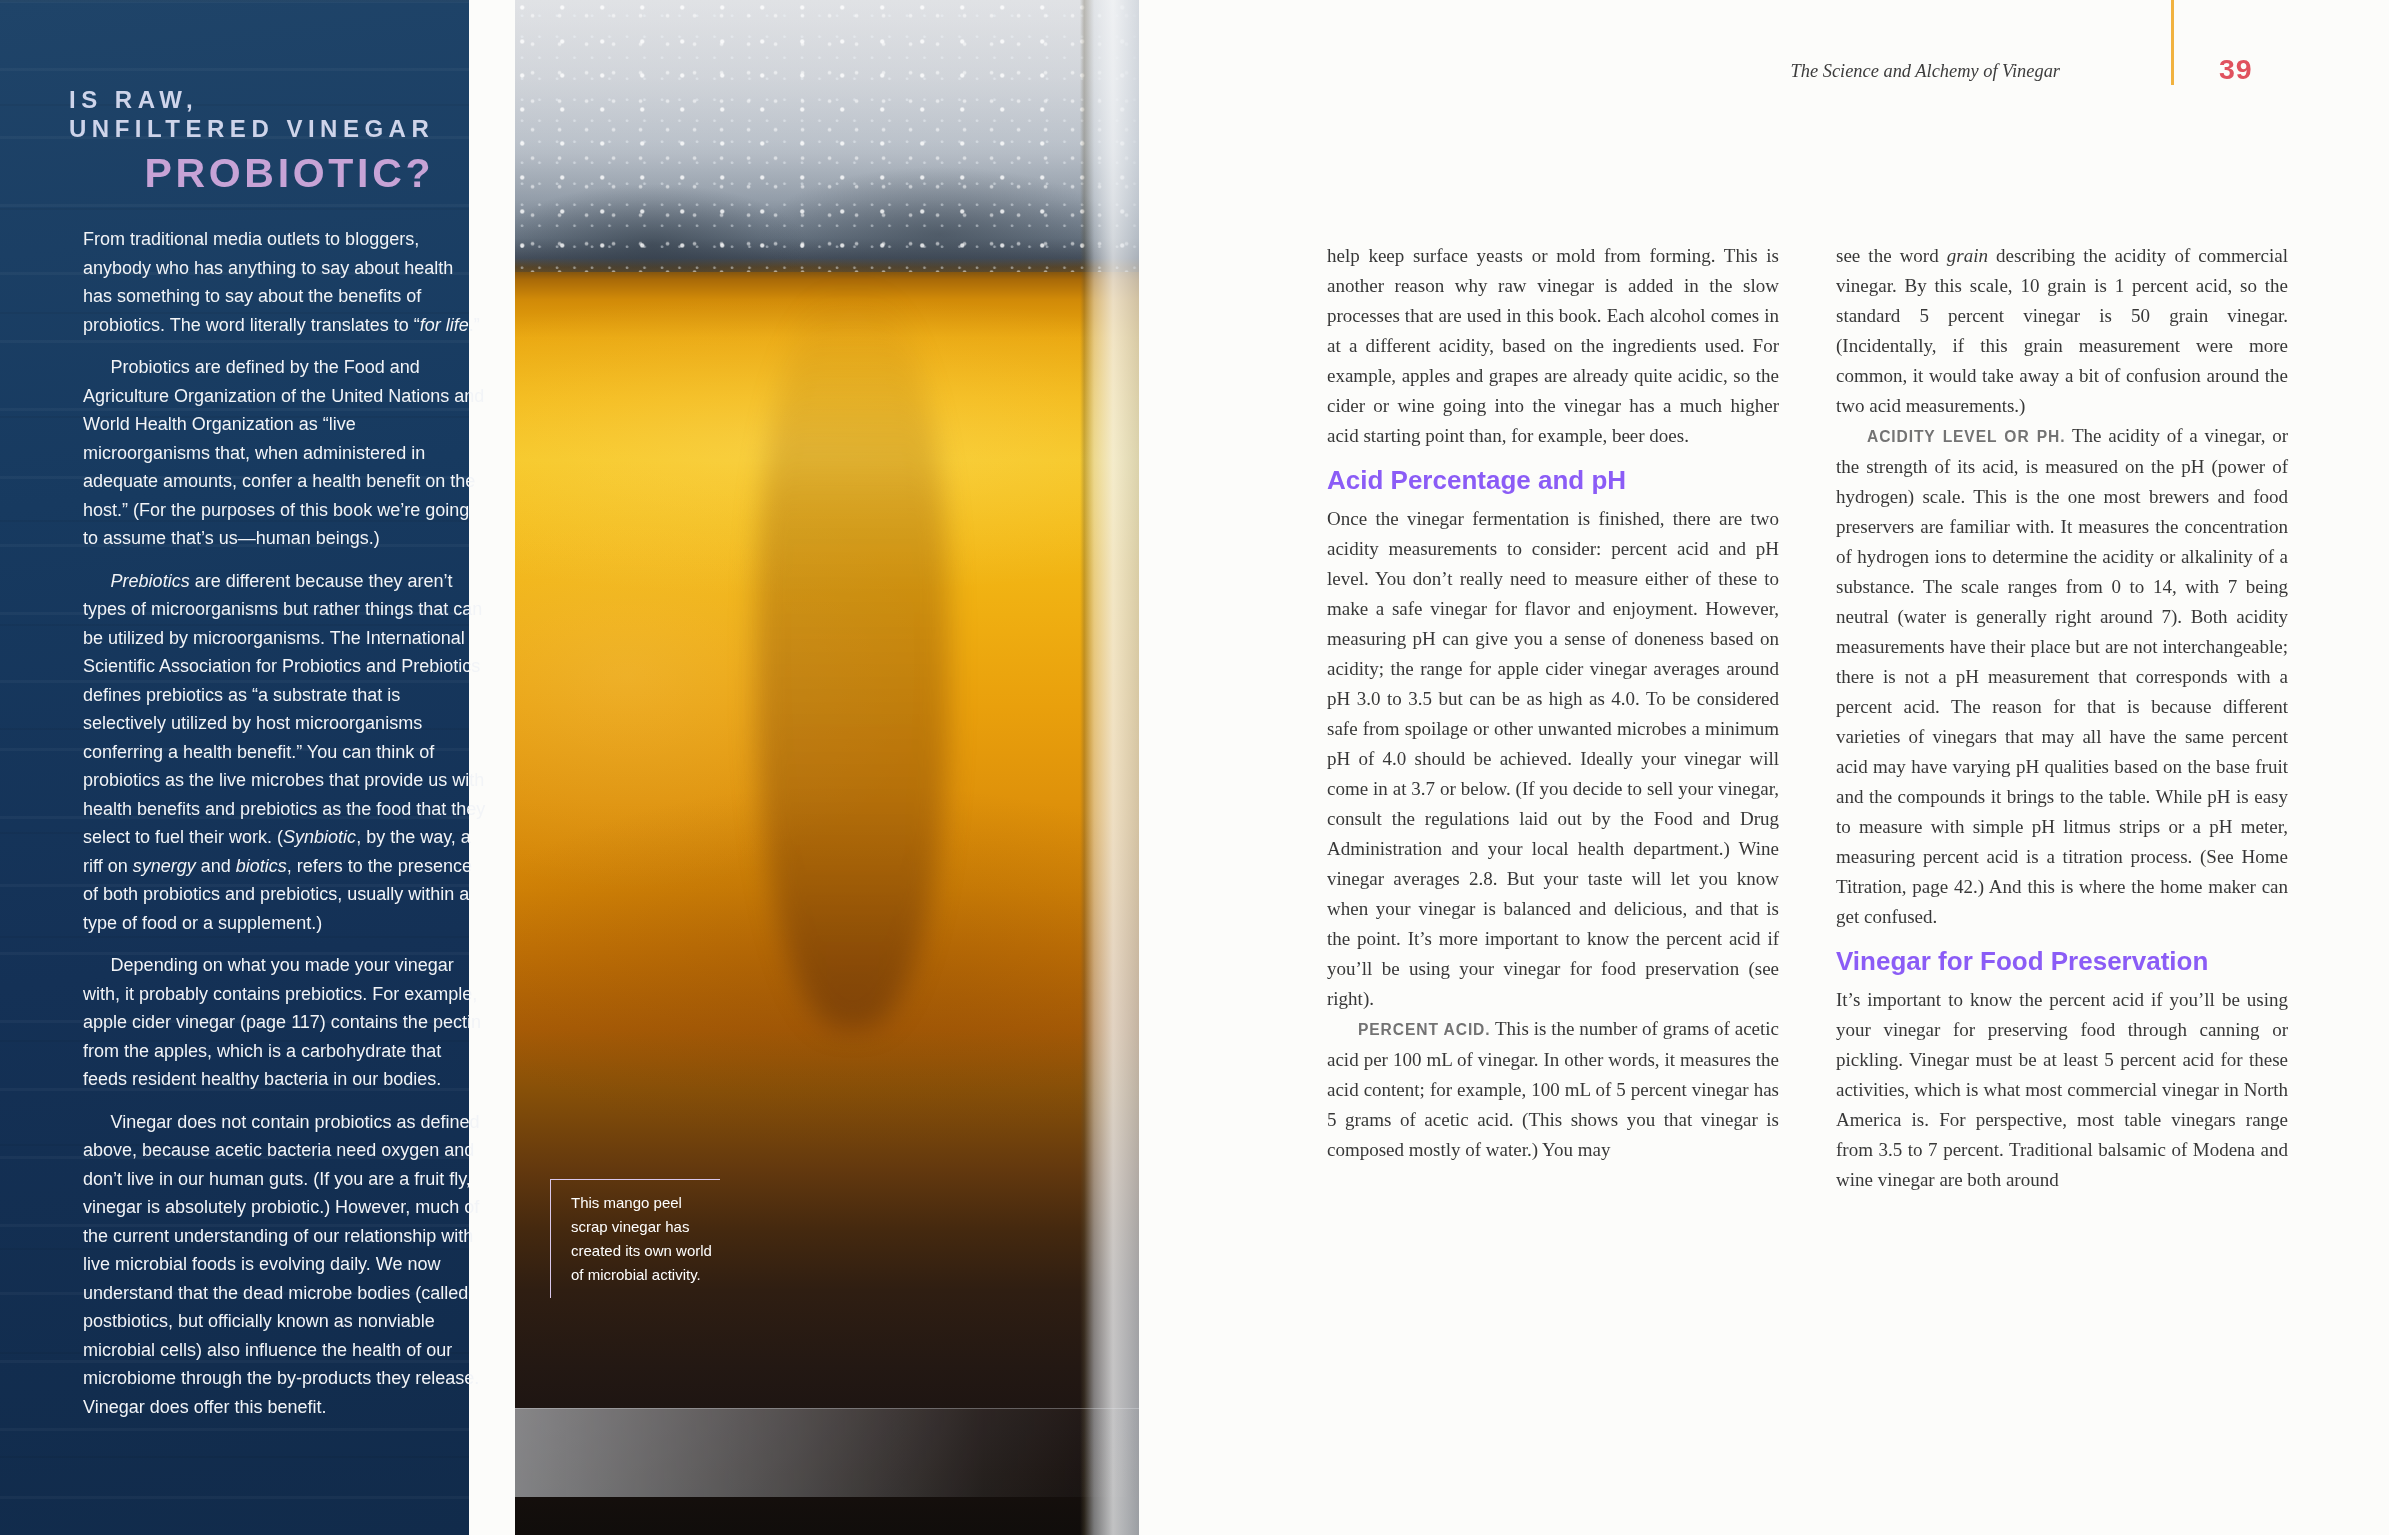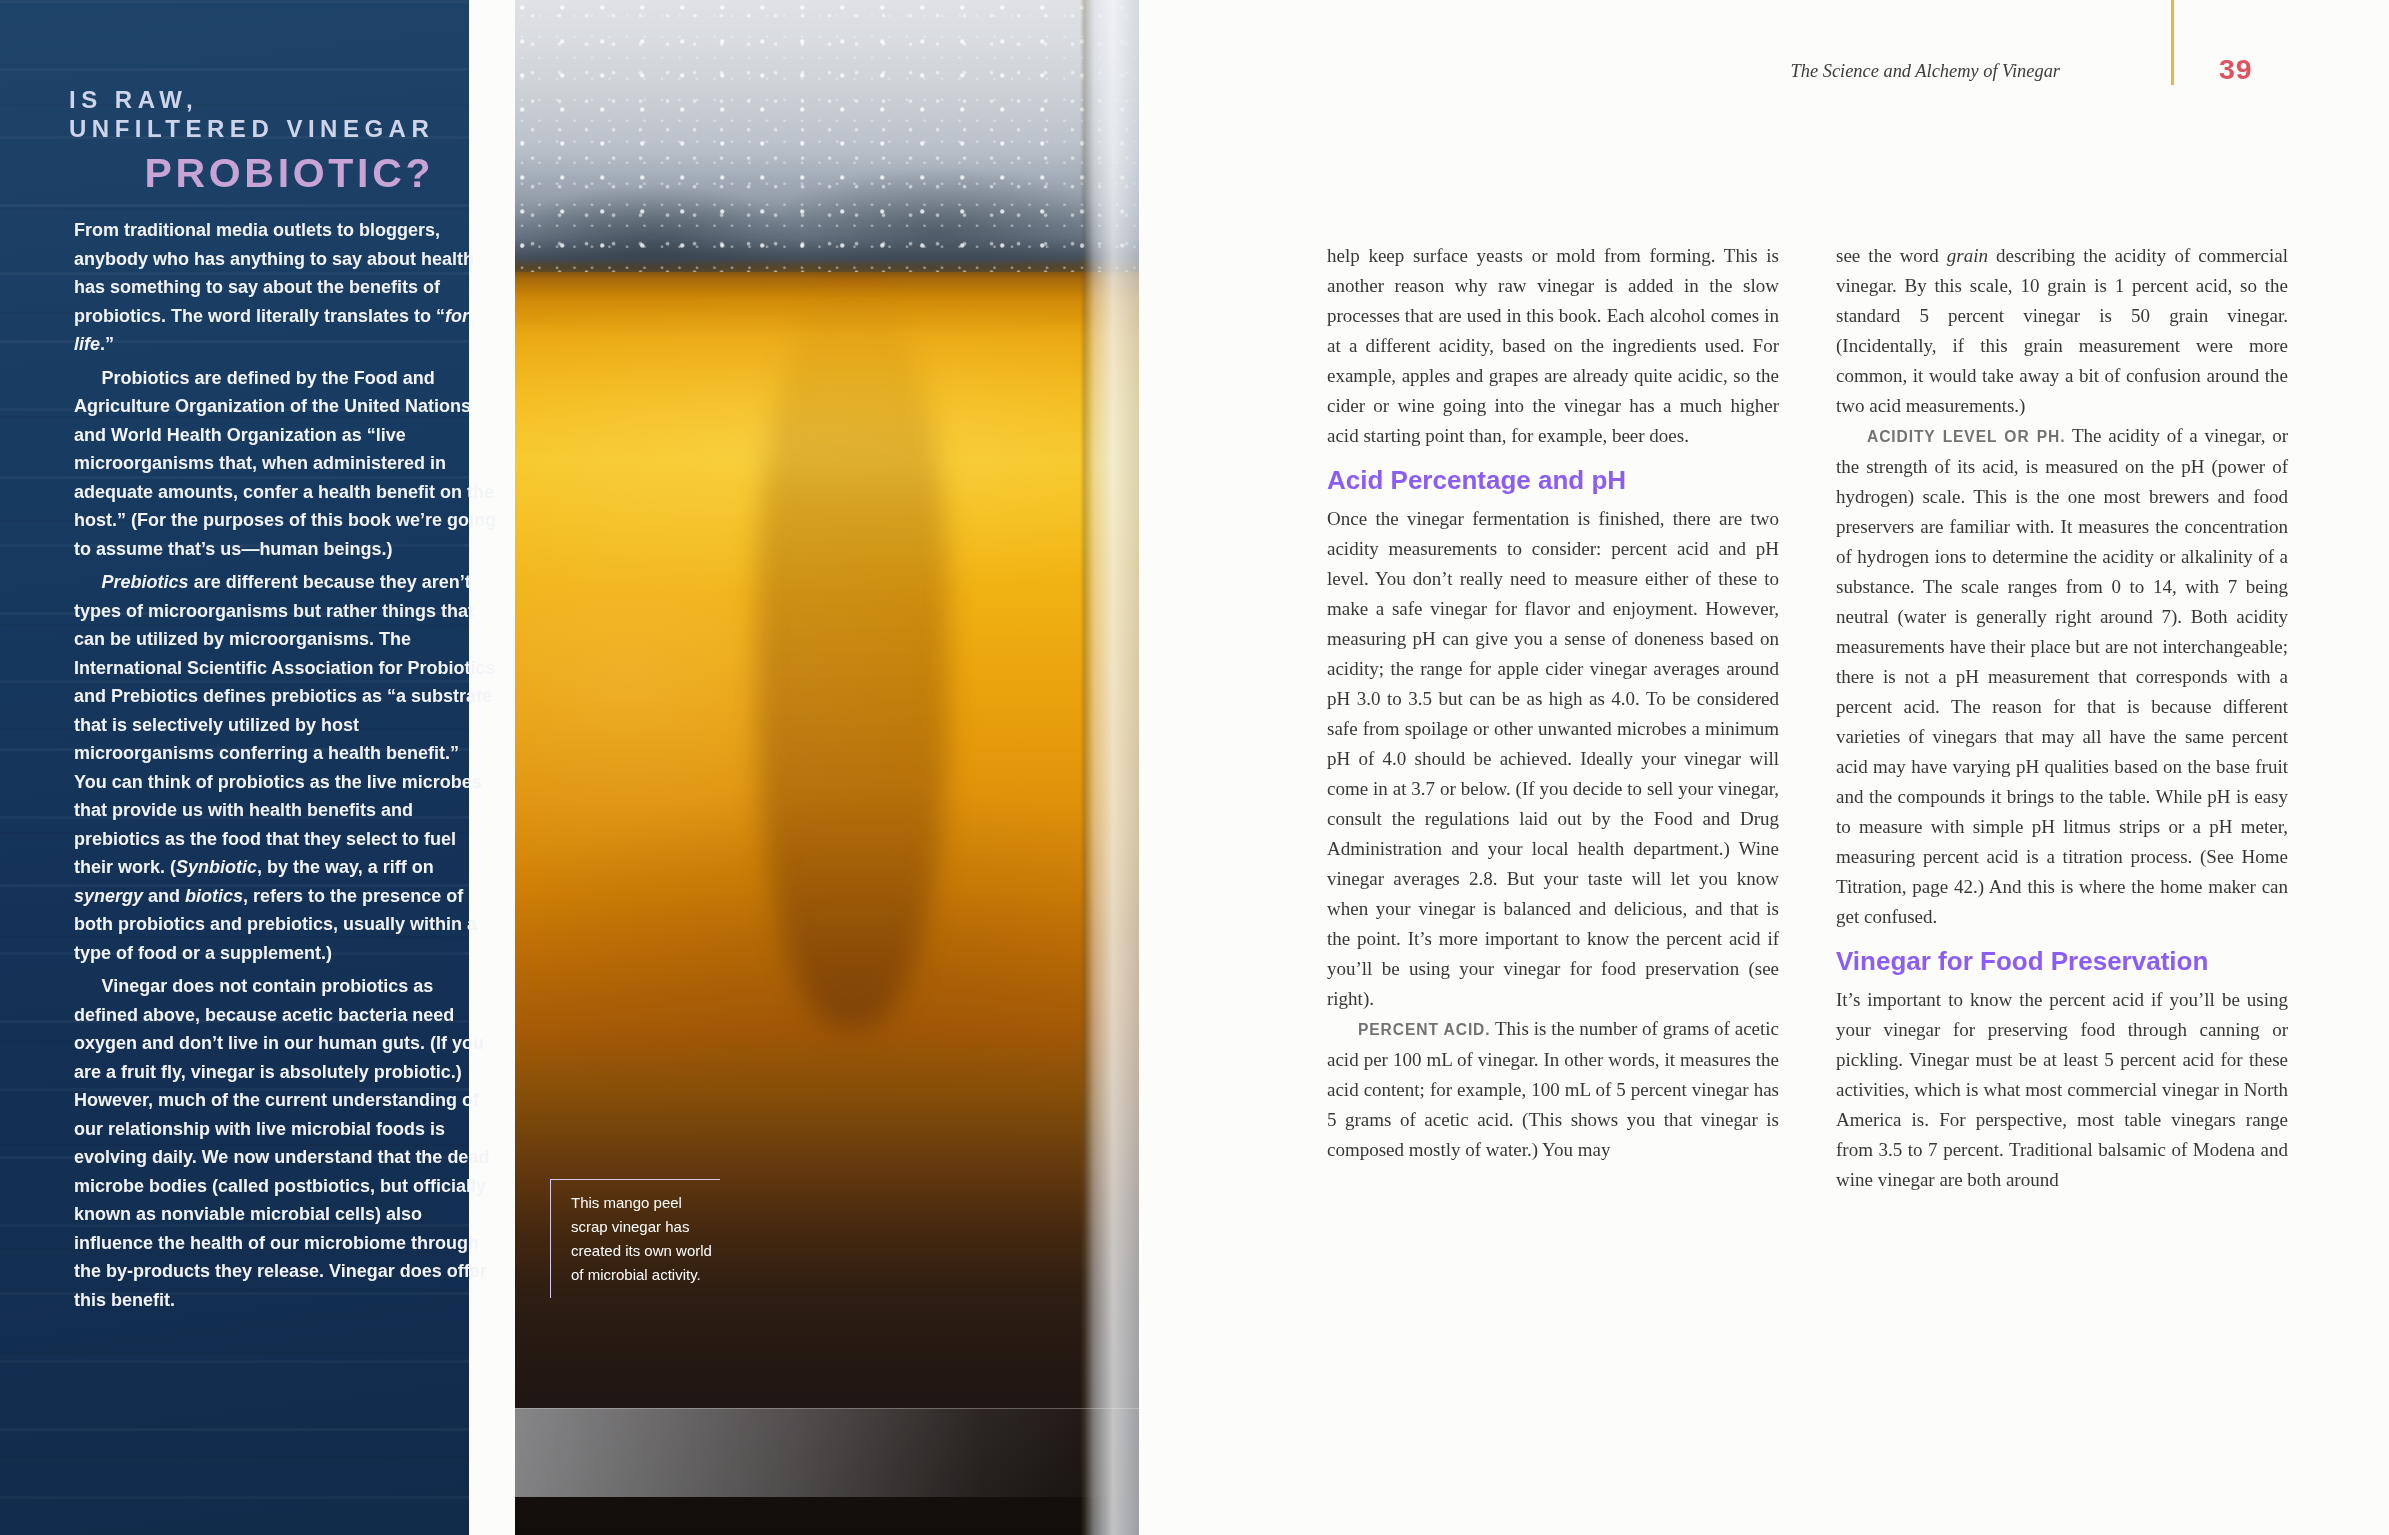--- a/index.html
+++ b/index.html
@@ -23,21 +23,21 @@
     letter-spacing:5.5px;
   }
   .sb-title{
     color:#c7a3d6;font-weight:bold;font-size:41px;line-height:46px;
     letter-spacing:3.7px;margin-top:7px;text-align:right;
   }
   .sb-body{
     position:absolute;left:69px;top:211px;width:432px;
     color:#f2f4f7;font-size:18px;line-height:28.5px;
   }
-  .sb-body p{margin:5px;font-weight:bold;}
+  .sb-body p{margin:14px;}
   .sb-body p.indent{text-indent:27.6px;}
   .sb-body i{font-style:italic;}
 
   
   .photo{
     position:absolute;left:515px;top:0;width:624px;height:1536px;
     background-image:
       radial-gradient(ellipse 130% 14% at 45% 29%, rgba(255,235,150,.28), transparent 70%),
       radial-gradient(ellipse 70% 20% at 18% 44%, rgba(255,242,190,.15), transparent 70%),
       radial-gradient(ellipse 90% 16% at 55% 63%, rgba(120,60,5,.25), transparent 75%),
@@ -121,20 +121,21 @@
   <div class="sidebar">
     <div class="sb-head">
       <div class="sb-kicker">IS RAW,</div>
       <div class="sb-kicker">UNFILTERED VINEGAR</div>
       <div class="sb-title">PROBIOTIC?</div>
     </div>
     <div class="sb-body">
         <p class="">From traditional media outlets to bloggers, anybody who has anything to say about health has something to say about the benefits of probiotics. The word literally translates to “<i>for life</i>.”</p>
         <p class="indent">Probiotics are defined by the Food and Agriculture Organization of the United Nations and World Health Organization as “live microorganisms that, when administered in adequate amounts, confer a health benefit on the host.” (For the purposes of this book we’re going to assume that’s us—human beings.)</p>
         <p class="indent"><i>Prebiotics</i> are different because they aren’t types of microorganisms but rather things that can be utilized by microorganisms. The International Scientific Association for Probiotics and Prebiotics defines prebiotics as “a substrate that is selectively utilized by host microorganisms conferring a health benefit.” You can think of probiotics as the live microbes that provide us with health benefits and prebiotics as the food that they select to fuel their work. (<i>Synbiotic</i>, by the way, a riff on <i>synergy</i> and <i>biotics</i>, refers to the presence of both probiotics and prebiotics, usually within a type of food or a supplement.)</p>
+        <p class="indent">Depending on what you made your vinegar with, it probably contains prebiotics. For example, apple cider vinegar (page 117) contains the pectin from the apples, which is a carbohydrate that feeds resident healthy bacteria in our bodies.</p>
         <p class="indent">Vinegar does not contain probiotics as defined above, because acetic bacteria need oxygen and don’t live in our human guts. (If you are a fruit fly, vinegar is absolutely probiotic.) However, much of the current understanding of our relationship with live microbial foods is evolving daily. We now understand that the dead microbe bodies (called postbiotics, but officially known as nonviable microbial cells) also influence the health of our microbiome through the by-products they release. Vinegar does offer this benefit.</p>
       </div>
   </div>
 
   <div class="photo">
     <div class="frost"></div>
     <div class="plume"></div>
     <div class="glass-edge"></div>
     <div class="glass-bottom"></div>
     <div class="caption">This mango peel scrap vinegar has created its own world of microbial activity.</div>

